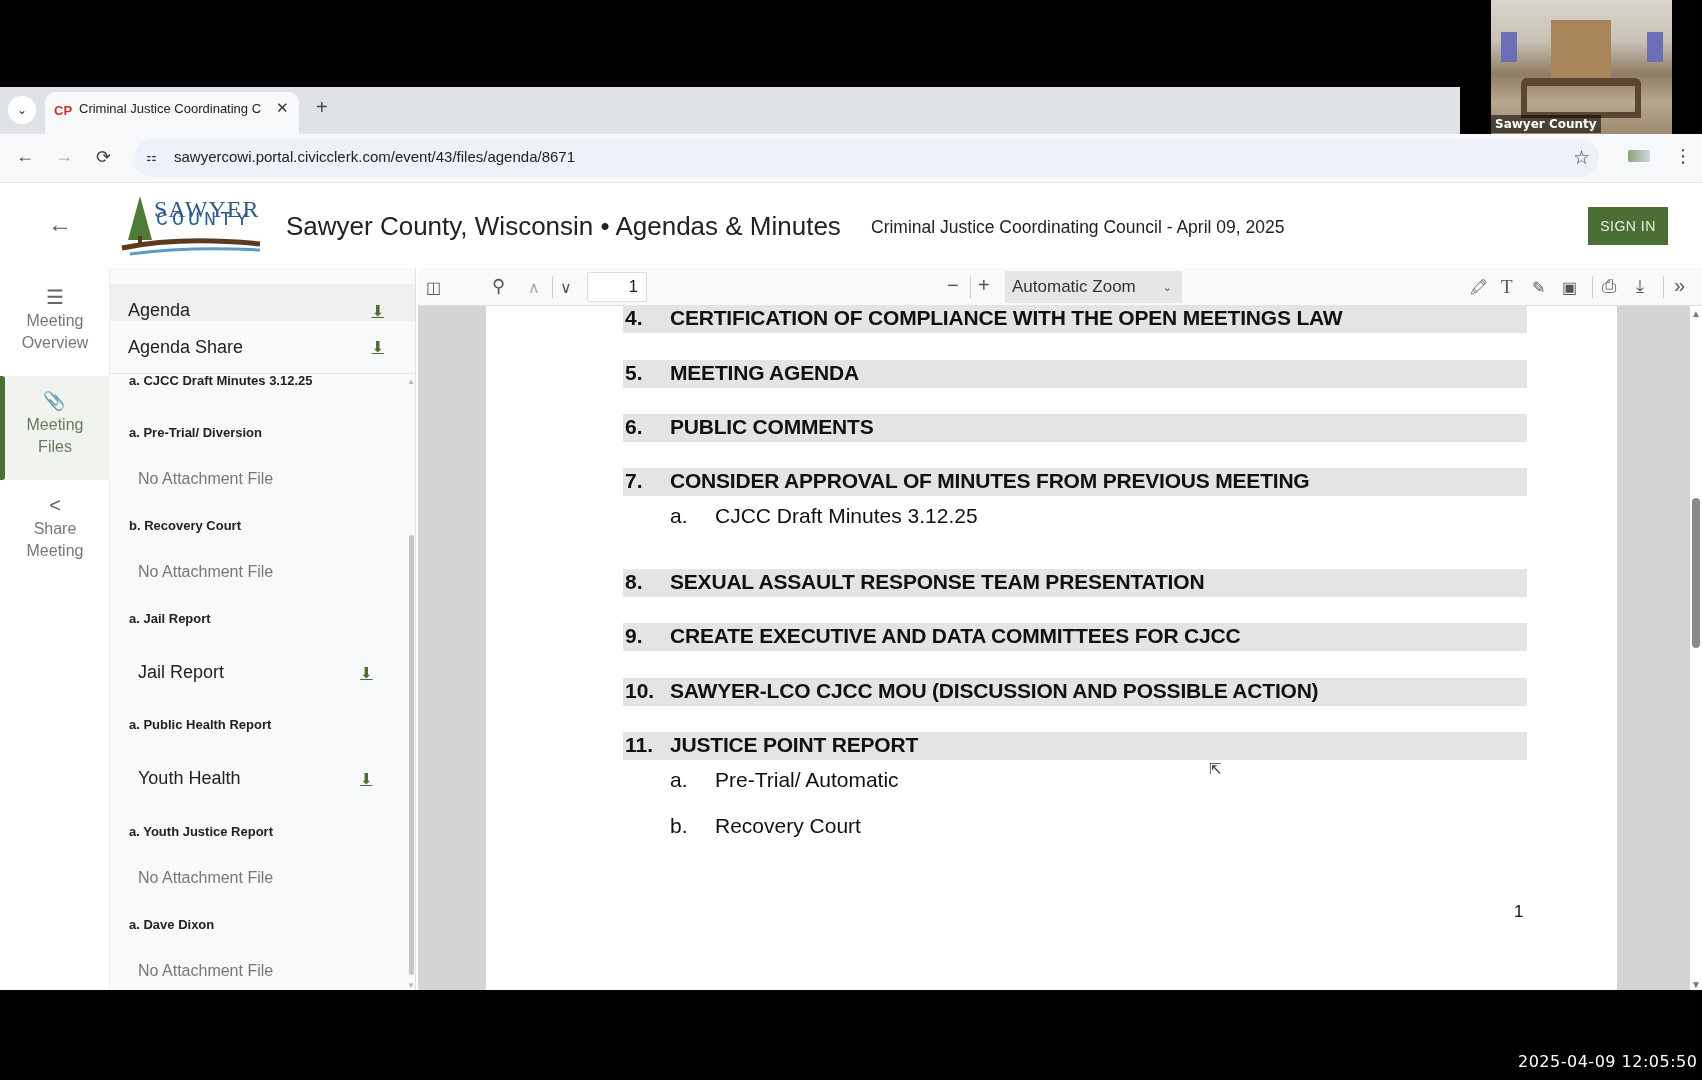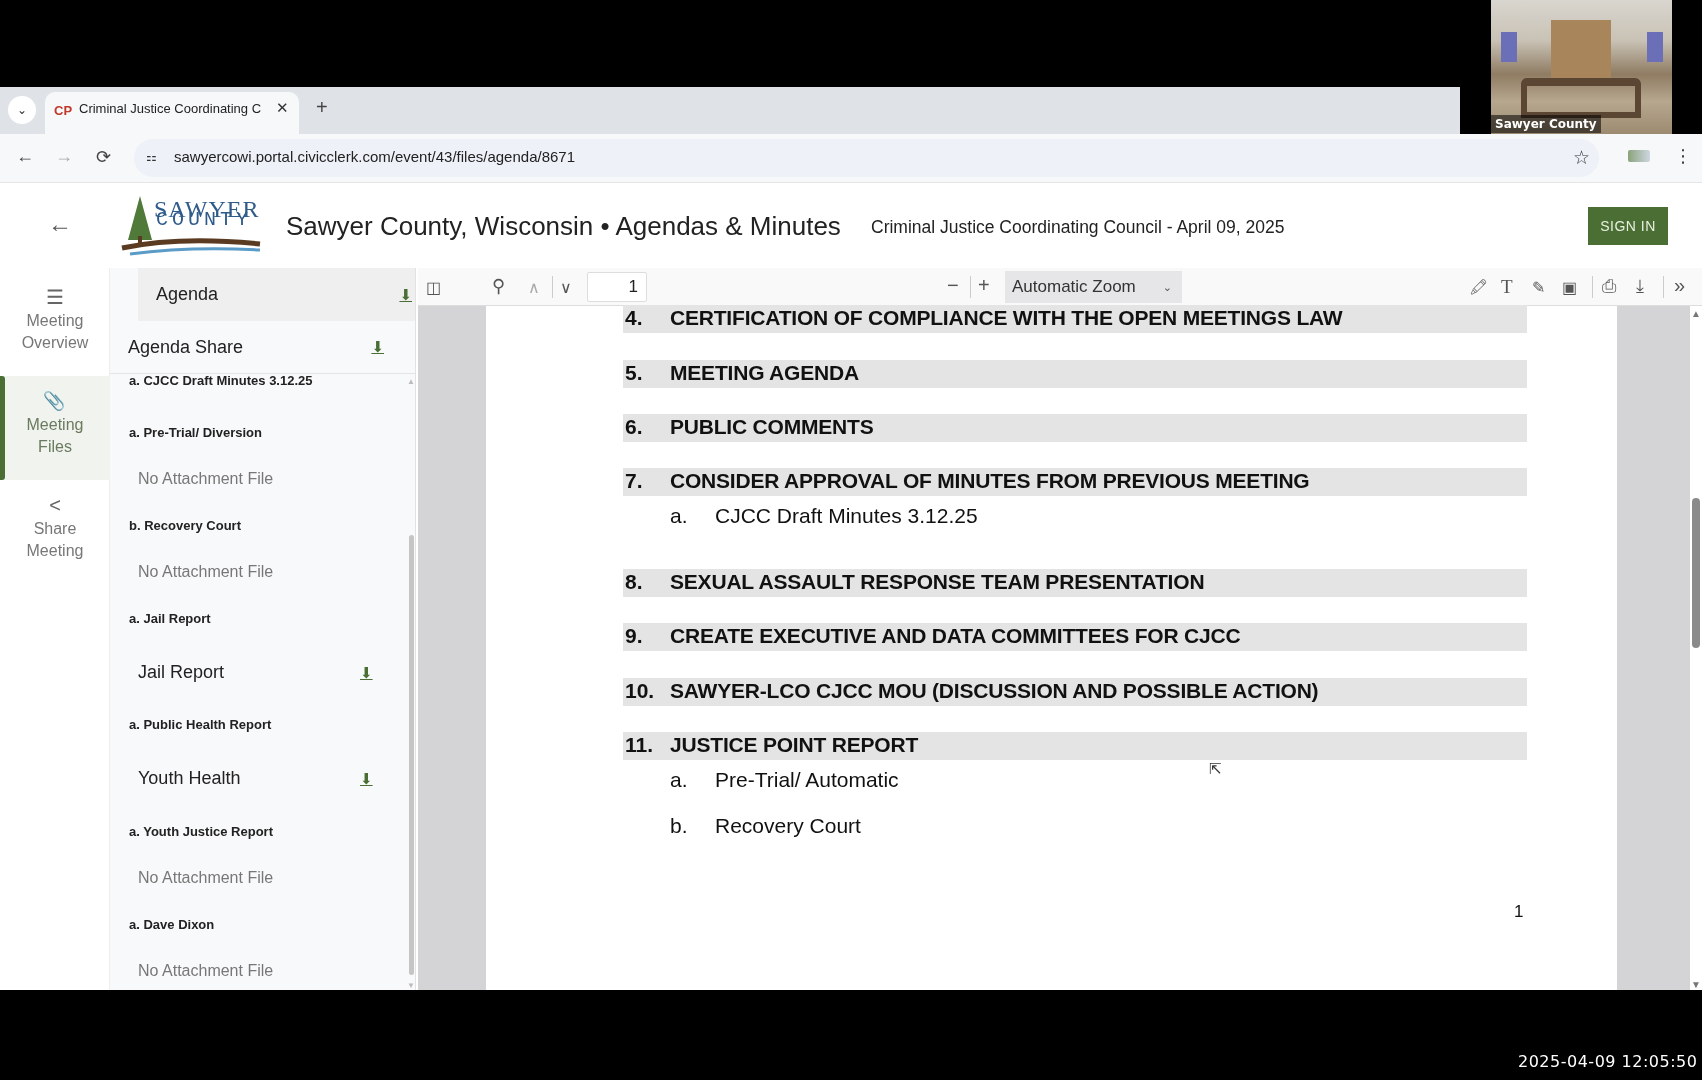--- a/index.html
+++ b/index.html
@@ -42,21 +42,21 @@
   
   .body { left:0; top:268px; width:1702px; height:722px; background:#fff; }
   .rail { left:0; top:268px; width:110px; height:722px; background:#fff; border-right:1px solid #eee; }
   .rail-item { position:absolute; left:0; width:110px; text-align:center; color:#777; font-size:16px; line-height:22px; }
   .rail-item .ico { display:block; font-size:20px; color:#666; margin-bottom:2px; }
   .rail-item.active { background:#f1f3ee; color:#6a7a5e; }
   .rail-item.active .bar { position:absolute; left:0; top:0; width:5px; height:100%; background:#4a6e34; border-radius:0 3px 3px 0; }
 
   .files { left:110px; top:268px; width:306px; height:722px; background:#f8f9fa; border-right:1px solid #e2e2e2; overflow:hidden; }
   .file-head { position:absolute; left:0; width:306px; height:53px; display:flex; align-items:center; padding-left:18px; font-size:18px; color:#222; }
-  .file-head.agenda { top:0; background:#efefef;margin-left:28px; }
+  .file-head.agenda { top:16px; background:#efefef; }
   .file-head.packet { top:53px; background:#f8f9fa; border-bottom:1px solid #e4e4e4; }
   .dl { position:absolute; right:32px; font-size:15px; color:#4a6e34; text-decoration:underline; }
   .list { position:absolute; left:0; top:107px; width:296px; height:615px; overflow:hidden; }
   .sec { position:absolute; left:19px; font-size:13px; font-weight:bold; color:#222; white-space:nowrap; }
   .noatt { position:absolute; left:28px; font-size:16px; color:#777; }
   .fileitem { position:absolute; left:28px; font-size:18px; color:#222; }
   .fileitem-dl { position:absolute; left:250px; font-size:15px; color:#4a6e34; text-decoration:underline; }
   .files-scroll { position:absolute; left:296px; top:107px; width:10px; height:615px; }
   .files-scroll .thumb { position:absolute; left:3px; top:160px; width:5px; height:440px; background:#c5c5c5; border-radius:3px; }
   .files-scroll .up { position:absolute; left:1px; top:2px; font-size:8px; color:#bbb; }

